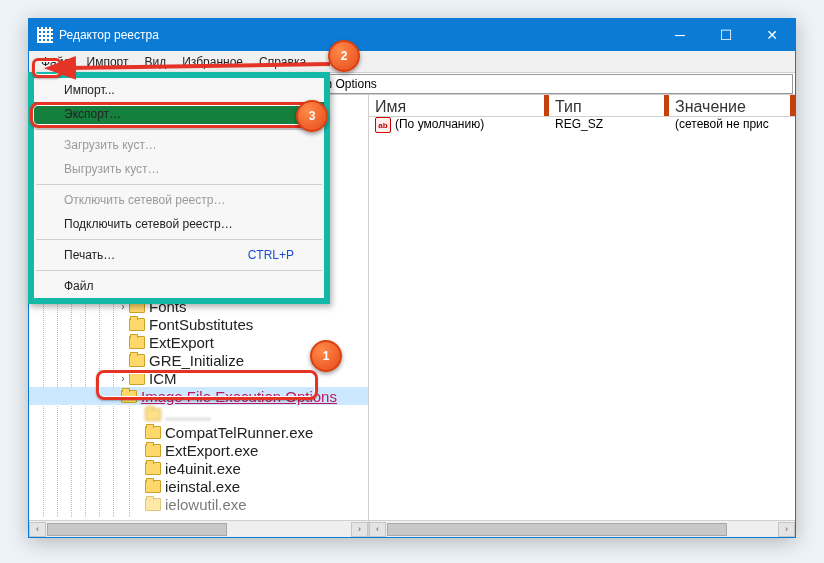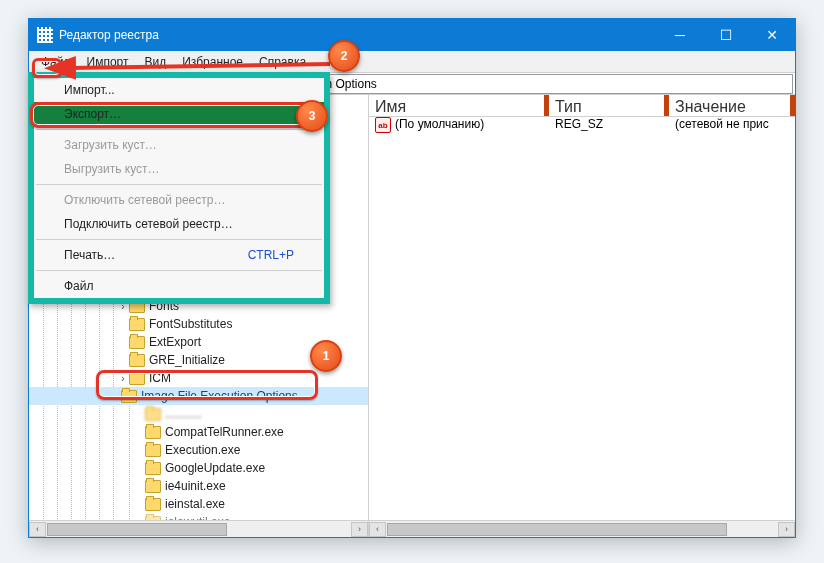--- a/index.html
+++ b/index.html
@@ -23,22 +23,22 @@
   .listbody { flex:1; overflow:auto; }
   .listrow { display:flex; height:20px; padding-left:6px; }
   .regicon { width:16px;height:16px; margin-right:4px; border:1px solid #c00; background:#fee; border-radius:2px; display:flex;align-items:center;justify-content:center; font-size:8px; font-weight:bold; color:#c00; }
   .tree { padding: 4px 0; }
   .trow { display:flex; align-items:center; height:18px; position:relative; white-space:nowrap; }
   .indent { display:inline-block; }
   .twisty { width:12px; display:inline-block; text-align:center; color:#555; font-size:10px; }
   .foldericon { width:16px;height:13px; background:#ffd86b; border:1px solid #c9a227; border-radius:1px; display:inline-block; margin-right:4px; position:relative; }
   .foldericon::before{content:"";position:absolute;top:-3px;left:0;width:6px;height:3px;background:#ffd86b;border:1px solid #c9a227;border-bottom:none;border-radius:1px 1px 0 0;}
   .trow.selected { background:#cce8ff; }
-  .trow.selected .label { color:#0c4a6e; }
-  .label { font-size:12px; color:#222; }
+  .trow.selected .label { color:#be185d;text-decoration:underline; }
+  .label { font-size:15px; color:#222; }
   .guide { position:absolute; left:0; top:0; bottom:0; border-left:1px dotted #bbb; }
   
   .dropdown { position:absolute; left:28px; top:72px; width:302px; background:#f7f7f7; border:6px solid #14b8a6; box-shadow:2px 3px 6px rgba(0,0,0,0.3); z-index:50; }
   .dditem { height:24px; display:flex; align-items:center; padding:0 30px 0 30px; font-size:12px; color:#222; position:relative; }
   .dditem.disabled { color:#9a9a9a; }
   .dditem.highlight { background:#15803d; }
   .ddsep { height:1px; background:#d0d0d0; margin:3px 2px; }
   .ddshort { margin-left:auto; color:#1d4ed8; font-size:12px; }
   
   .callout { position:absolute; width:32px;height:32px; border-radius:50%; background: radial-gradient(circle at 35% 30%, #ff8a4a, #e64a19); color:#fff; font-weight:bold; font-size:16px; display:flex;align-items:center;justify-content:center; box-shadow:0 2px 4px rgba(0,0,0,0.4); z-index:80; border:2px solid #d84012;}
@@ -135,27 +135,21 @@
             <div class="trow">
                 <span class="indent" style="width:104px"></span>
                 <span class="twisty"> </span>
                 <span class="foldericon"></span>
                 <span class="label">CompatTelRunner.exe</span>
               </div>
             <div class="trow">
                 <span class="indent" style="width:104px"></span>
                 <span class="twisty"> </span>
                 <span class="foldericon"></span>
-                <span class="label">Execution.exe</span>
-              </div>
-            <div class="trow">
-                <span class="indent" style="width:104px"></span>
-                <span class="twisty"> </span>
-                <span class="foldericon"></span>
-                <span class="label">GoogleUpdate.exe</span>
+                <span class="label">ExtExport.exe</span>
               </div>
             <div class="trow">
                 <span class="indent" style="width:104px"></span>
                 <span class="twisty"> </span>
                 <span class="foldericon"></span>
                 <span class="label">ie4uinit.exe</span>
               </div>
             <div class="trow">
                 <span class="indent" style="width:104px"></span>
                 <span class="twisty"> </span>

